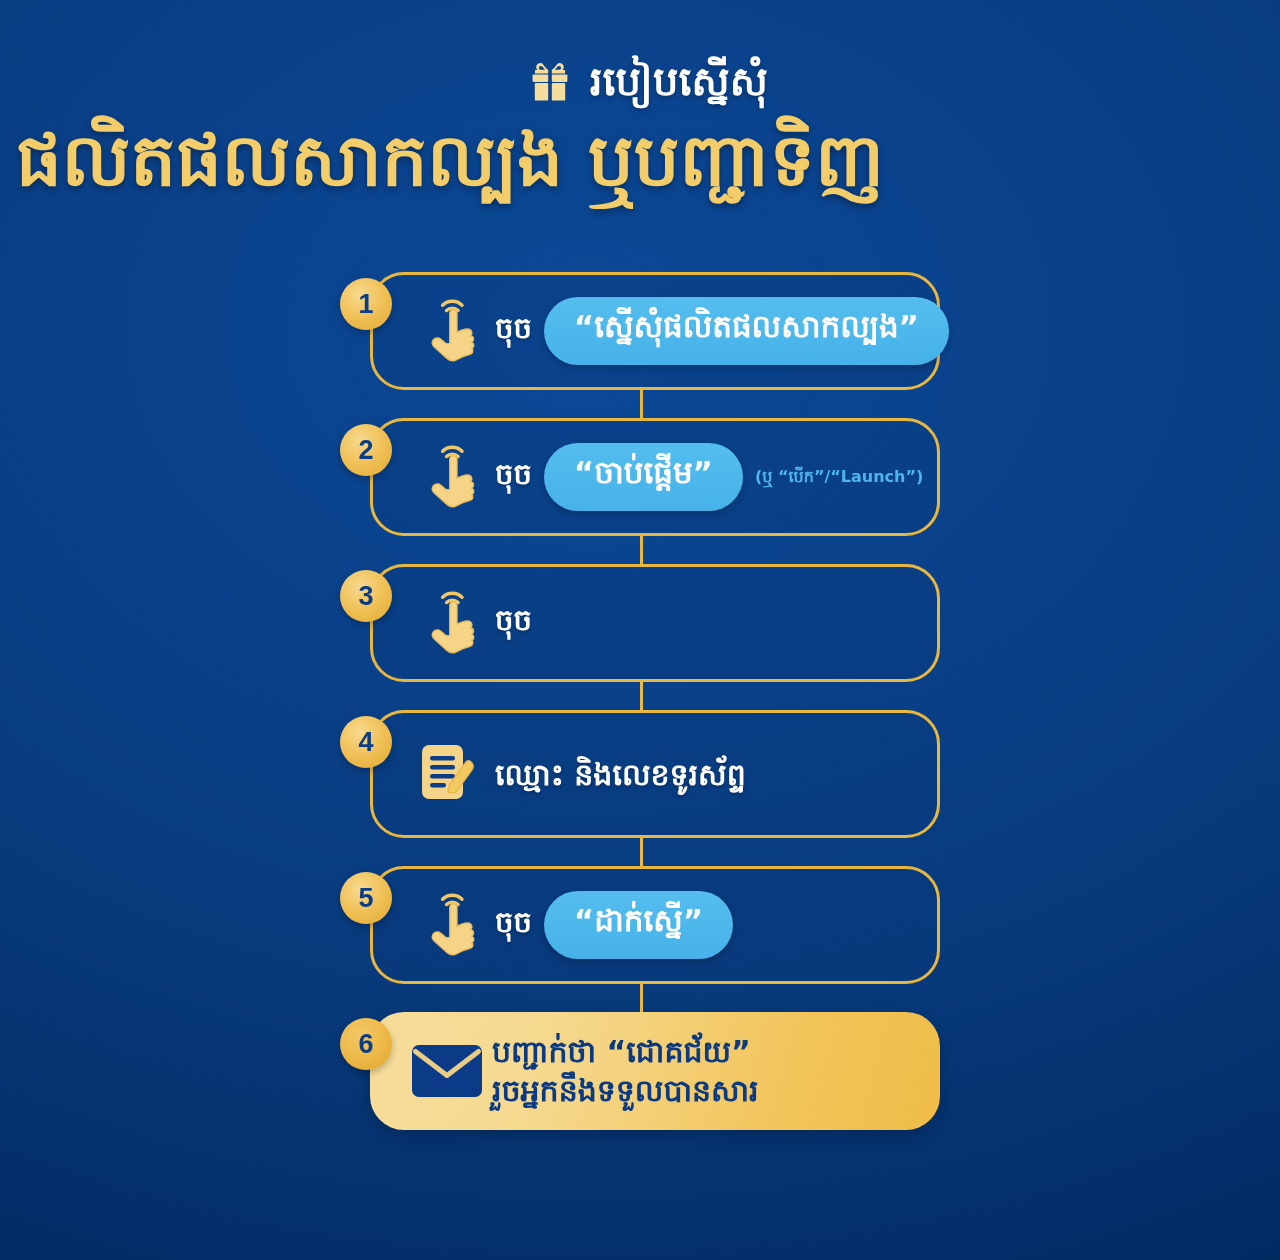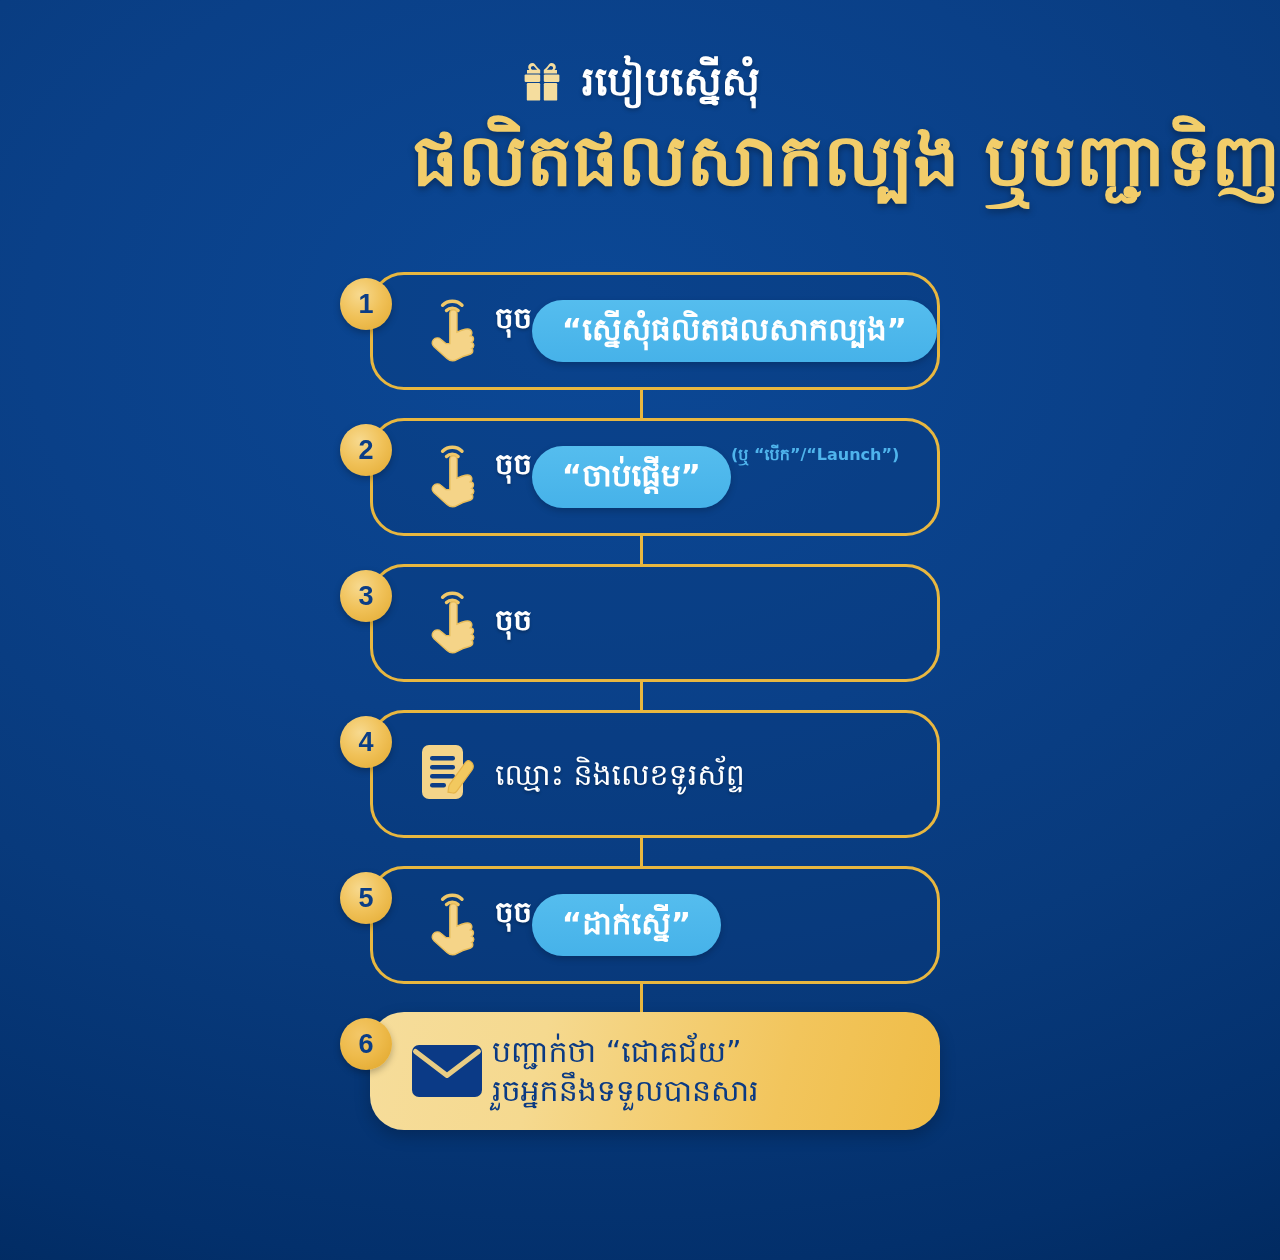--- a/index.html
+++ b/index.html
@@ -12,21 +12,22 @@
   #stage{
     position:absolute;inset:0;
     background:
       radial-gradient(115% 85% at 46% 26%, #0b4896 0%, #0a4088 38%, #083a7c 62%, #03306c 88%, #012a60 100%);
     overflow:hidden;
   }
 
   
   .header{
     position:absolute;left:0;right:0;top:58px;
-    text-align:right;
+    text-align:left;
+    padding-left:16px;
   }
   .kicker{
     display:flex;align-items:center;justify-content:center;gap:18px;
     color:#ffffff;
     font-size:40px;font-weight:700;letter-spacing:.3px;
     line-height:1.15;
     text-shadow:0 2px 4px rgba(0,0,0,.28);
   }
   .gift-icon{display:inline-block;width:44px;height:44px;flex:0 0 auto;margin-top:2px;}
   .title{
@@ -84,44 +85,44 @@
   
   .icon-slot{
     flex:0 0 auto;width:78px;height:84px;
     display:flex;align-items:center;justify-content:center;
     margin-right:6px;
   }
   .tap-icon{width:62px;height:74px;display:block;}
   .doc-icon{width:64px;height:66px;display:block;}
   .mail-icon{width:74px;height:60px;display:block;}
 
-  .row{display:flex;align-items:flex-start;gap:0;flex:1 1 auto;min-width:0;}
+  .row{display:flex;align-items:center;gap:12px;flex:1 1 auto;min-width:0;}
   .verb{
     color:#ffffff;font-size:29px;font-weight:700;
     text-shadow:0 2px 3px rgba(0,0,0,.25);
     flex:0 0 auto;
   }
   .pill{
     background:linear-gradient(180deg,#55bdee 0%,#46b2e9 100%);
     color:#ffffff;
     border-radius:999px;
-    padding:12px 30px 15px;
+    padding:12px 30px 21px;
     font-size:31px;font-weight:700;
     white-space:nowrap;
     box-shadow:0 3px 7px rgba(0,0,0,.2);
     flex:0 0 auto;
     line-height:1.12;
   }
   .note{
     color:#4fb4ec;font-size:16px;font-weight:700;
     white-space:nowrap;flex:0 0 auto;
     line-height:1.15;
   }
   .twoline{
-    color:#ffffff;font-size:30px;font-weight:400;line-height:1.30;
+    color:#ffffff;font-size:30px;font-weight:700;line-height:1.30;
     text-shadow:0 2px 3px rgba(0,0,0,.25);
   }
   .twoline.dark{color:#0b3a83;text-shadow:none;}
   .twoline div{white-space:nowrap;}
 
   .step.tall{height:128px;}
   .step.last{height:118px;margin-bottom:0;}
 </style>
 </head>
 <body>

